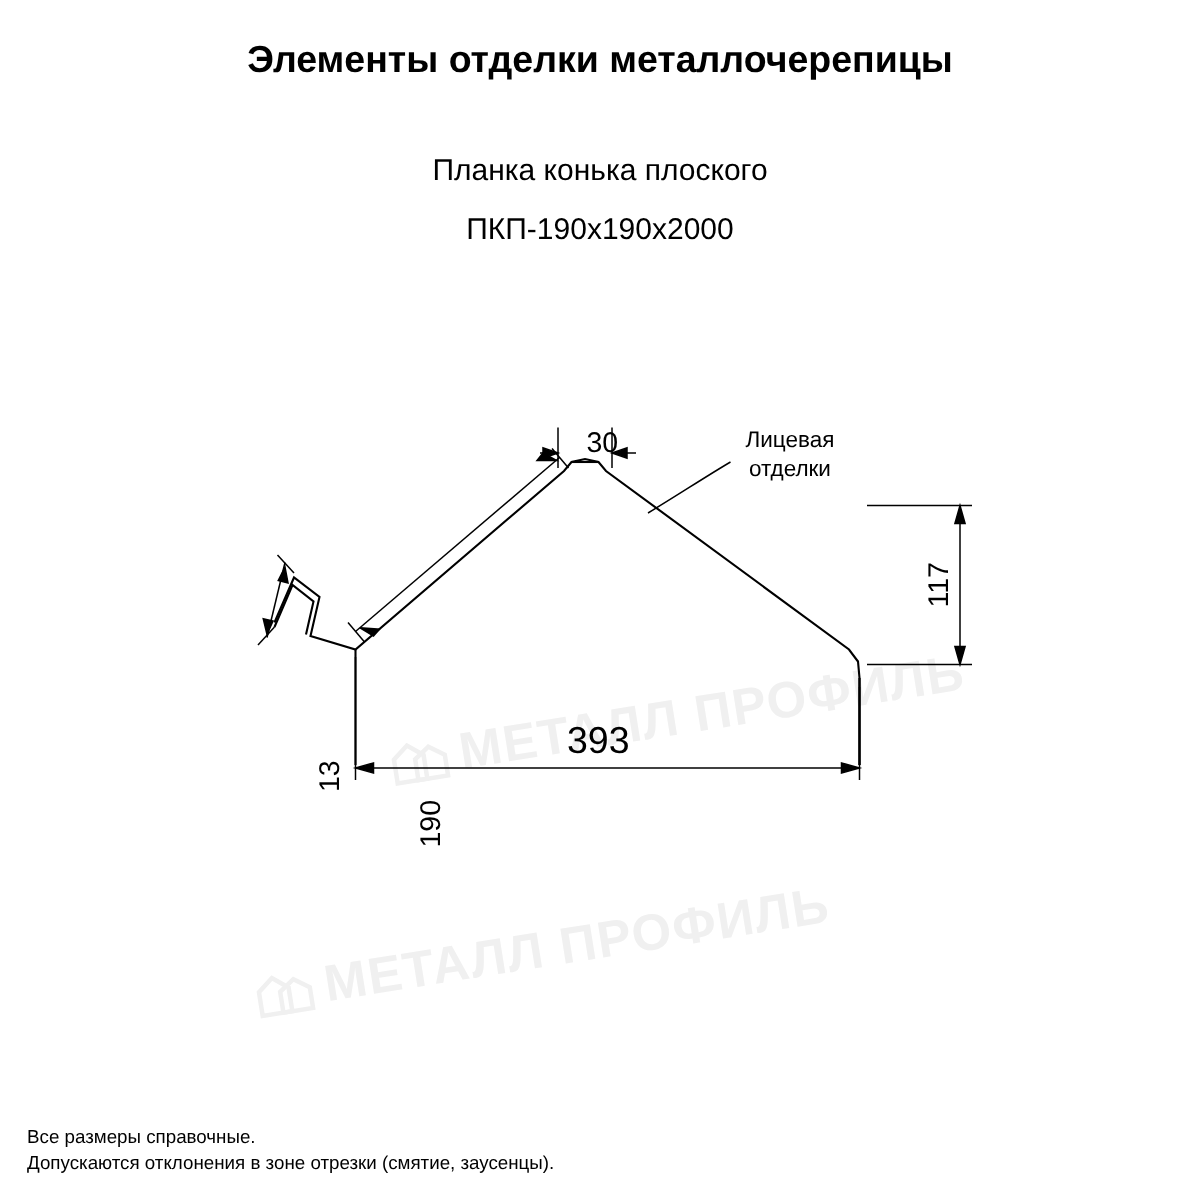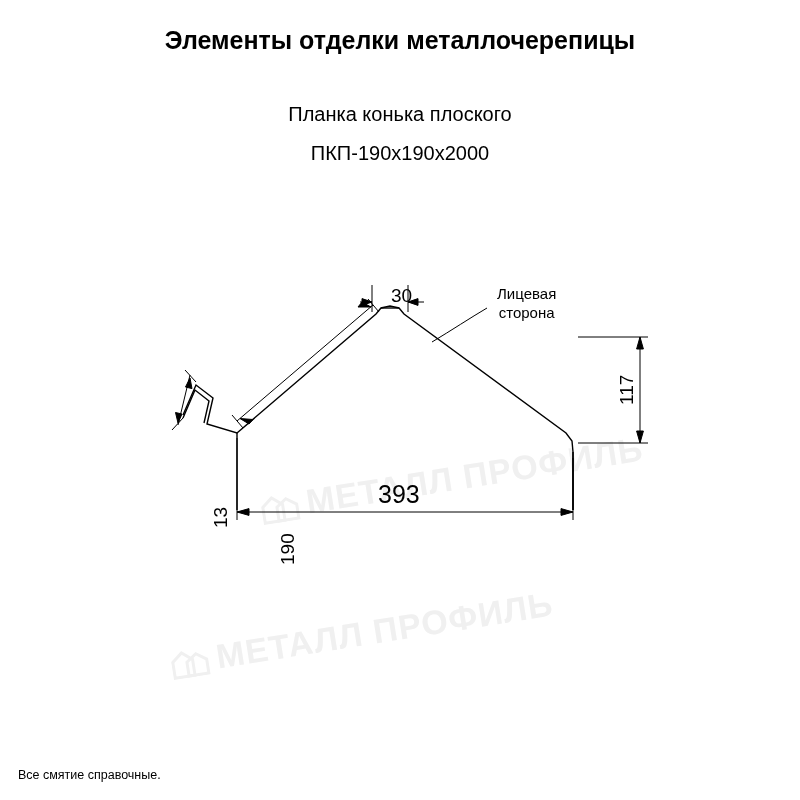--- a/index.html
+++ b/index.html
@@ -184,22 +184,23 @@
     </svg>
 
     <div class="dim-label rot" style="left:210px; top:338px;">13</div>
     <div class="dim-label rot" style="left:277px; top:375px;">190</div>
     <div class="dim-label" style="left:391px; top:95px;">30</div>
     <div class="dim-label rot" style="left:616px; top:215px;">117</div>
     <div class="dim-label" style="left:378px; top:290px; font-size:25px;">393</div>
 
     <div class="note-label" style="left:497px; top:94px;text-align:center;">
       <div>Лицевая</div>
-      <div>сторона</div>
+      <div>отделки</div>
     </div>
 
   </div>
 
   <div class="footnotes">
-    <div>Все смятие справочные.</div>
+    <div>Все размеры справочные.</div>
+    <div>Допускаются отклонения в зоне отрезки (смятие, заусенцы).</div>
   </div>
 
 </div>
 
 </body></html>

